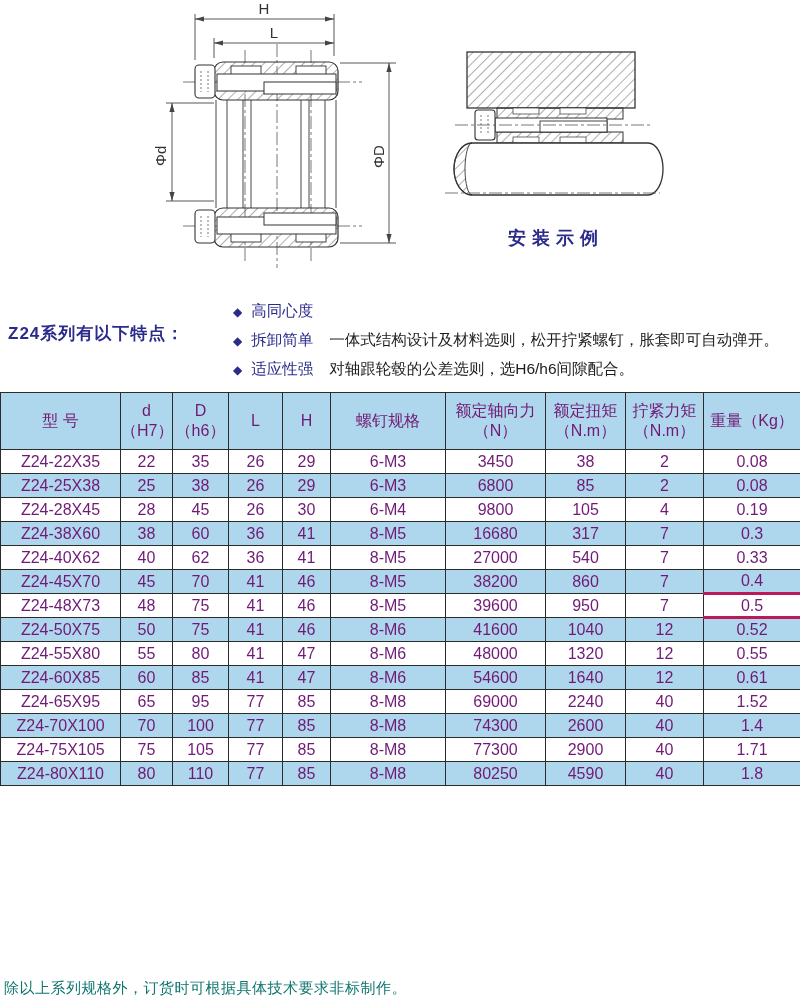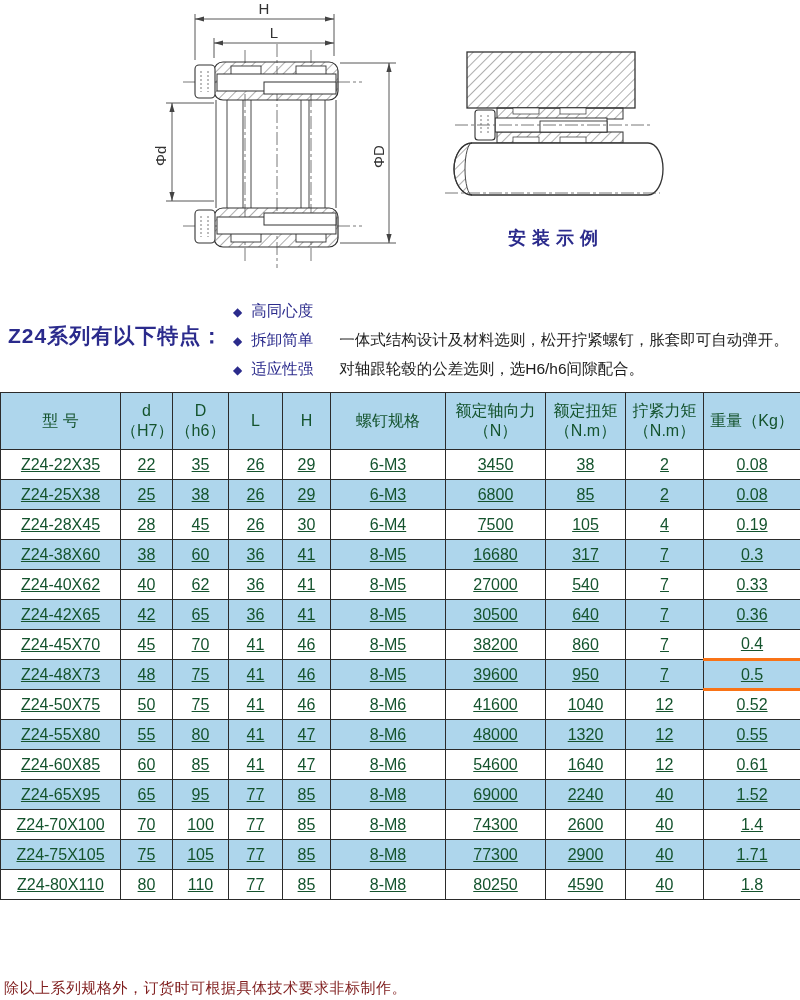--- a/index.html
+++ b/index.html
@@ -9,54 +9,54 @@
     color:#111;overflow:hidden;
   }
   .page{position:absolute;inset:0;width:800px;height:1000px;}
 
   
   .drawings{position:absolute;left:0;top:0;width:800px;height:290px;}
 
   
   .features-title{
     position:absolute;left:8px;top:322px;
-    font-size:21px;font-weight:bold;color:var(--navy,#2b2b8c);
+    font-size:17px;font-weight:bold;color:var(--navy,#2b2b8c);
     letter-spacing:1px;
   }
   .features{
     position:absolute;left:233px;top:297px;width:560px;
     font-size:15.5px;line-height:27px;
   }
   .feature-row{display:flex;align-items:baseline;white-space:nowrap;}
   .feature-bullet{color:var(--navy,#2b2b8c);font-size:12px;margin-right:9px;}
-  .feature-label{color:var(--navy,#2b2b8c);margin-right:26px;font-family:Liberation Serif, serif;}
+  .feature-label{color:var(--navy,#2b2b8c);margin-right:16px;font-family:Liberation Serif, serif;}
   .feature-desc{color:#1c1c1c;}
 
   
   .spec-table{
     position:absolute;left:0;top:392px;width:800px;
     border-collapse:collapse;table-layout:fixed;
-    font-size:16px;color:#14532d;border-radius:12px;
+    font-size:16px;color:#701a75;border-radius:12px;
   }
   .spec-table th,.spec-table td{
     border:1px solid #2b2b2b;text-align:center;vertical-align:middle;
     padding:0;overflow:hidden;
   }
   .spec-table thead th{
     background:var(--rowblue,#aed6ec);height:56px;
     font-weight:normal;font-size:16px;line-height:20px;
   }
-  .spec-table tbody tr{height:30px;text-decoration:underline;}
+  .spec-table tbody tr{height:24px;}
   .spec-table tbody tr:nth-child(even) td{background:var(--rowblue,#aed6ec);}
-  .spec-table td.heavy-bottom{border-bottom:3px solid #f97316;}
+  .spec-table td.heavy-bottom{border-bottom:3px solid #be185d;}
 
   
   .footer-note{
     position:absolute;left:4px;top:979px;
-    font-size:15px;color:#7f1d1d;letter-spacing:0.5px;font-weight:500;
+    font-size:15px;color:#0f766e;letter-spacing:0.5px;font-weight:500;
   }
 </style>
 </head>
 <body style="--navy: #2b2b8c; --rowblue: #aed6ec;">
 
 <div class="page">
 
   <svg class="drawings" viewBox="0 0 800 290" width="800" height="290" xmlns="http://www.w3.org/2000/svg">
     <defs>
       <pattern id="hatch" width="7" height="7" patternUnits="userSpaceOnUse" patternTransform="rotate(45)">
@@ -242,21 +242,21 @@
           <td>2</td>
           <td>0.08</td>
         </tr>
         <tr>
           <td>Z24-28X45</td>
           <td>28</td>
           <td>45</td>
           <td>26</td>
           <td>30</td>
           <td>6-M4</td>
-          <td>7500</td>
+          <td>9800</td>
           <td>105</td>
           <td>4</td>
           <td>0.19</td>
         </tr>
         <tr>
           <td>Z24-38X60</td>
           <td>38</td>
           <td>60</td>
           <td>36</td>
           <td>41</td>
@@ -270,32 +270,20 @@
           <td>Z24-40X62</td>
           <td>40</td>
           <td>62</td>
           <td>36</td>
           <td>41</td>
           <td>8-M5</td>
           <td>27000</td>
           <td>540</td>
           <td>7</td>
           <td>0.33</td>
-        </tr>
-        <tr>
-          <td>Z24-42X65</td>
-          <td>42</td>
-          <td>65</td>
-          <td>36</td>
-          <td>41</td>
-          <td>8-M5</td>
-          <td>30500</td>
-          <td>640</td>
-          <td>7</td>
-          <td>0.36</td>
         </tr>
         <tr>
           <td>Z24-45X70</td>
           <td>45</td>
           <td>70</td>
           <td>41</td>
           <td>46</td>
           <td>8-M5</td>
           <td>38200</td>
           <td>860</td>

